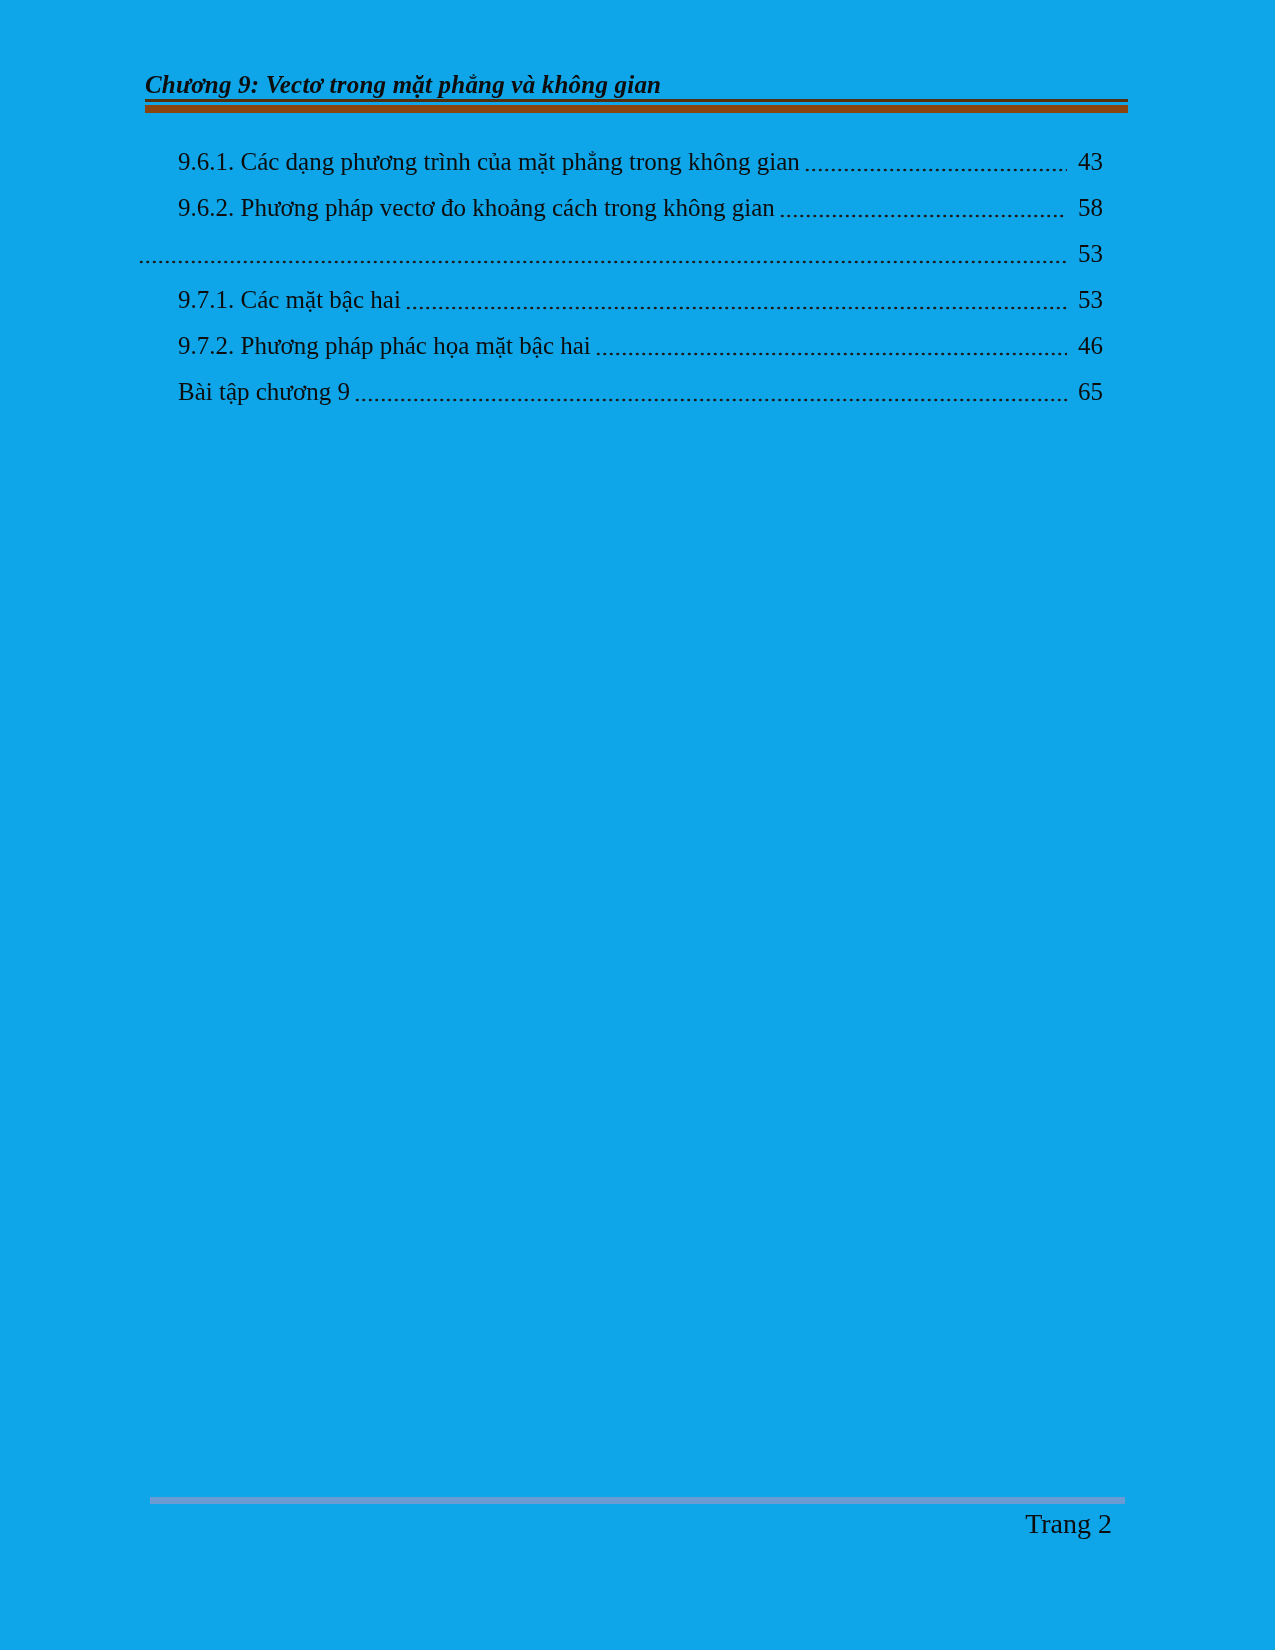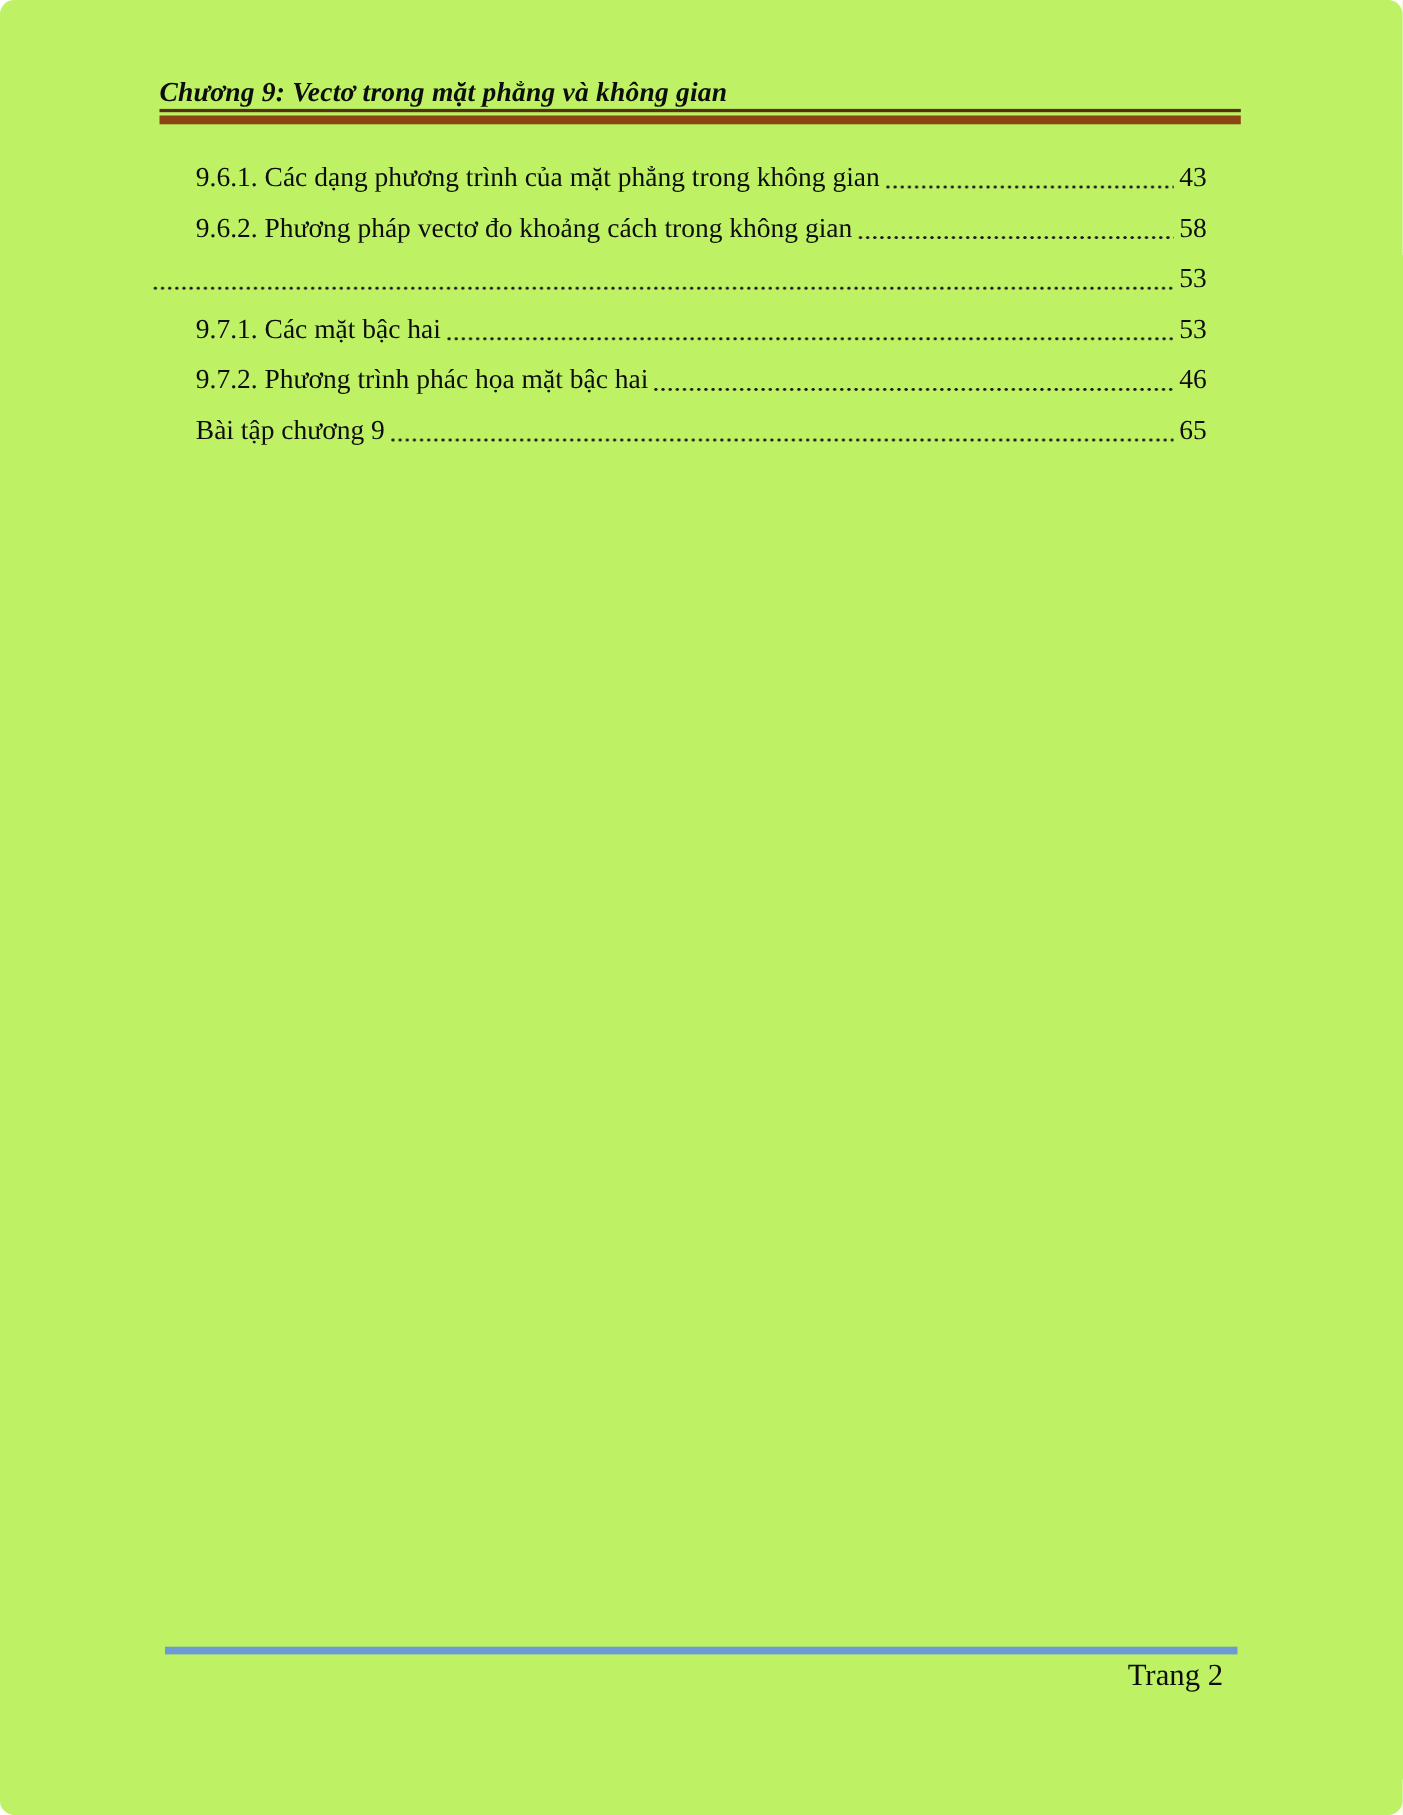--- a/index.html
+++ b/index.html
@@ -14,22 +14,21 @@
     width: 1275px;
     height: 1650px;
     position: relative;
     font-family: "Liberation Serif", "DejaVu Serif", serif;
     color: var(--text);
     overflow: hidden;
   }
   .page {
     position: absolute;
     inset: 0;
-    background: #bef264;
-    border-radius: 13px;
+    background: #0ea5e9;
   }
   
   .header-title {
     position: absolute;
     left: 145px;
     top: 71px;
     width: 983px;
     font-size: 25px;
     font-weight: bold;
     font-style: italic;
@@ -76,20 +75,21 @@
     align-self: stretch;
     margin-left: 4px;
     background-image: radial-gradient(circle, #1c1c1c 1.25px, rgba(0,0,0,0) 1.6px);
     background-size: 6.5px 6px;
     background-repeat: repeat-x;
     background-position: 0 calc(100% - 12px);
   }
   .toc-page {
     flex: 0 0 auto;
     min-width: 36px;
+    text-align: right;
     padding-left: 5px;
   }
   
   .footer-rule {
     position: absolute;
     left: 150px;
     top: 1497px;
     width: 975px;
     height: 7px;
     background: var(--footer-rule);
@@ -130,21 +130,21 @@
       <span class="toc-page">53</span>
     </div>
 
     <div class="toc-row lvl2">
       <span class="toc-label">9.7.1. Các mặt bậc hai</span>
       <span class="toc-leader"></span>
       <span class="toc-page">53</span>
     </div>
 
     <div class="toc-row lvl2">
-      <span class="toc-label">9.7.2. Phương trình phác họa mặt bậc hai </span>
+      <span class="toc-label">9.7.2. Phương pháp phác họa mặt bậc hai </span>
       <span class="toc-leader"></span>
       <span class="toc-page">46</span>
     </div>
 
     <div class="toc-row lvl2">
       <span class="toc-label">Bài tập chương 9 </span>
       <span class="toc-leader"></span>
       <span class="toc-page">65</span>
     </div>
 

